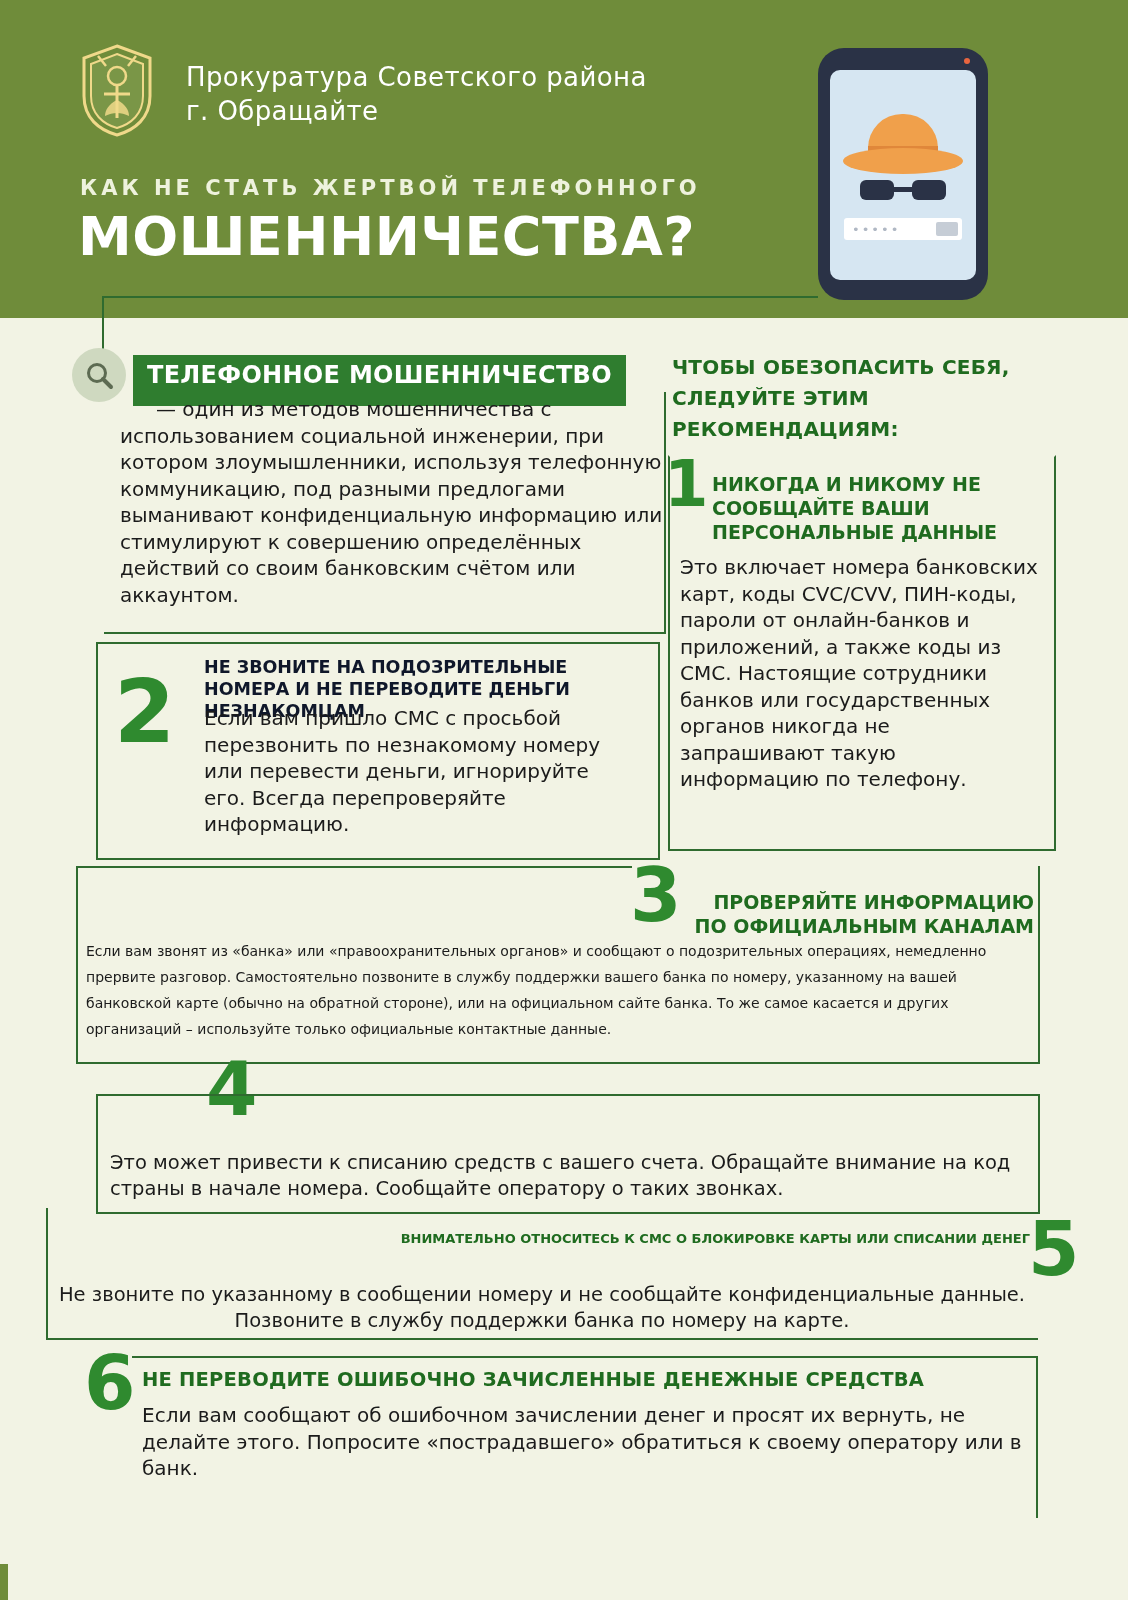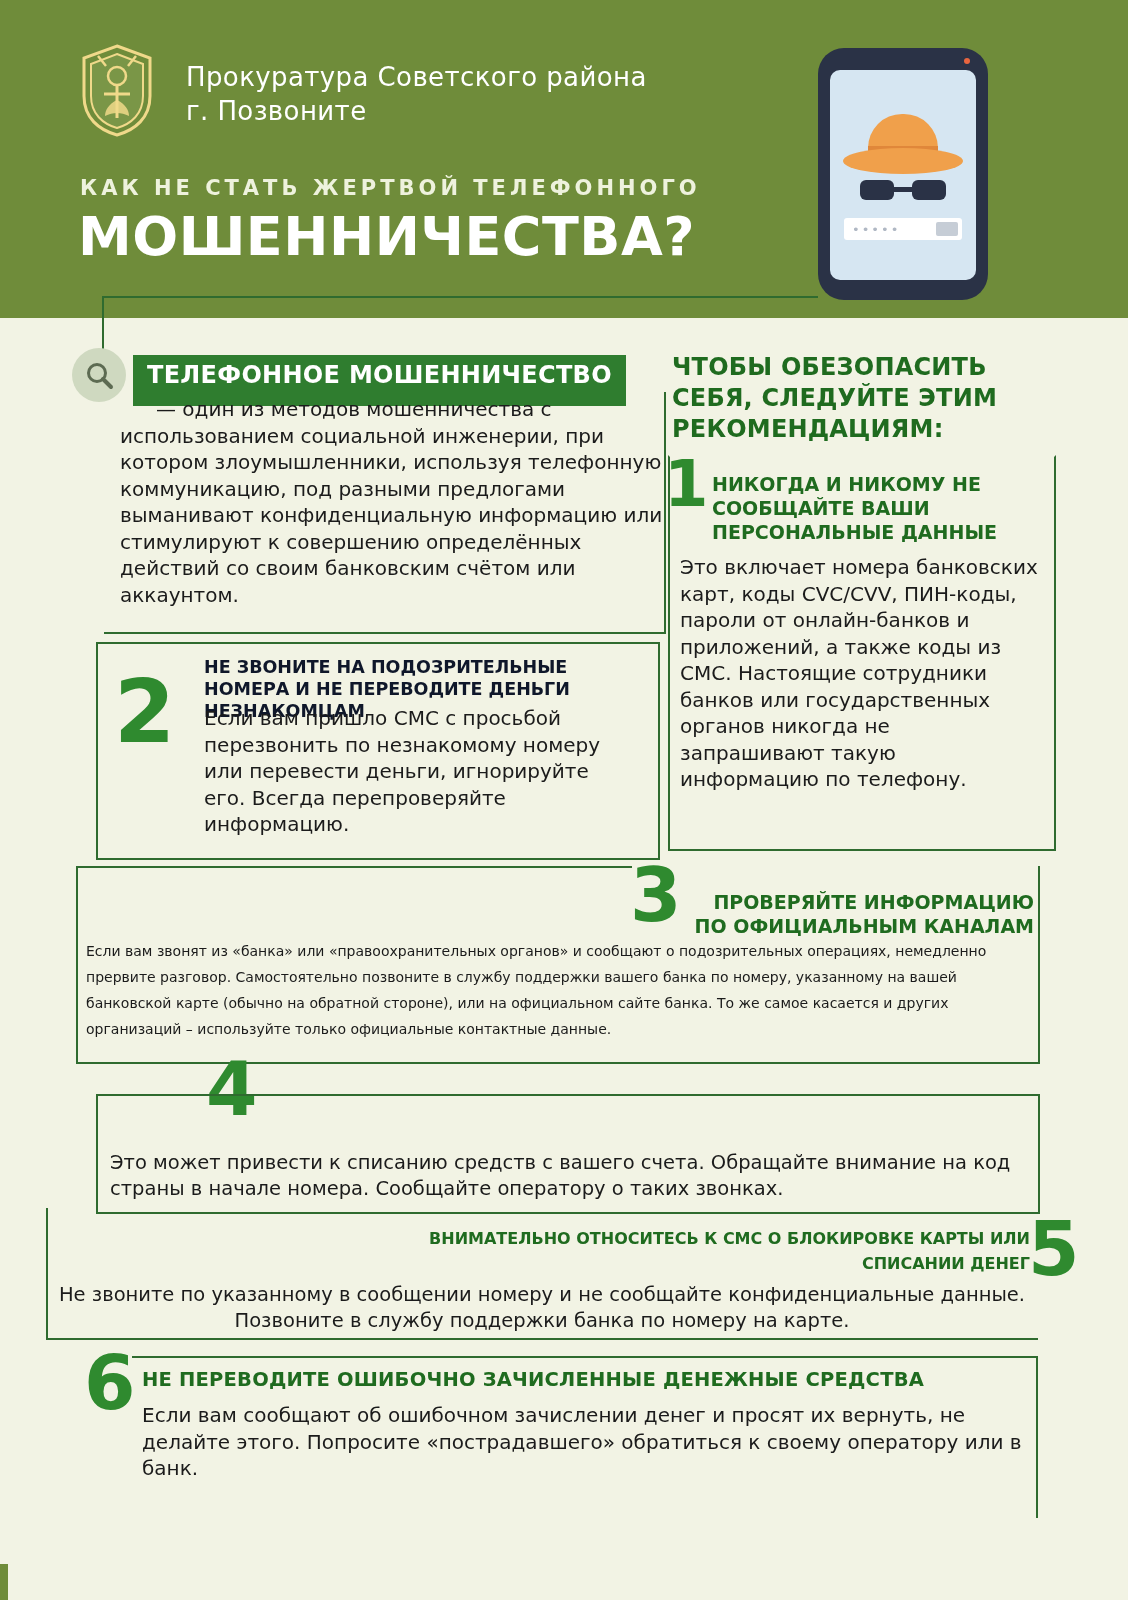--- a/index.html
+++ b/index.html
@@ -243,21 +243,21 @@
     text-indent: 36px;
   }
 
   
   .right-head {
     position: absolute;
     left: 672px;
     top: 352px;
     width: 400px;
     color: #1f6b1f;
-    font-size: 24px;
+    font-size: 20px;
     font-weight: bold;
     line-height: 31px;
     letter-spacing: 0.2px;
   }
 
   
   .item1-box {
     position: absolute;
     left: 668px;
     top: 455px;
@@ -427,21 +427,21 @@
     height: 130px;
     border-left: 2px solid #2f6b2f;
     border-bottom: 2px solid #2f6b2f;
   }
   .item5-title {
     position: absolute;
     left: 330px;
     top: 1226px;
     width: 700px;
     color: #1f6b1f;
-    font-size: 16px;
+    font-size: 13px;
     font-weight: bold;
     line-height: 25px;
     text-align: right;
   }
   .item5-text {
     position: absolute;
     left: 56px;
     top: 1282px;
     width: 972px;
     font-size: 19.5px;
@@ -517,21 +517,21 @@
         <circle cx="39" cy="34" r="9" fill="none" stroke="#f0d98a" stroke-width="2.5"></circle>
         <path d="M39 44 L39 76" stroke="#f0d98a" stroke-width="3"></path>
         <path d="M26 52 L52 52" stroke="#f0d98a" stroke-width="3"></path>
         <path d="M28 24 L20 14 M50 24 L58 14" stroke="#f0d98a" stroke-width="2.5"></path>
         <path d="M39 58 C31 62 27 68 27 74 C31 72 35 71 39 71 C43 71 47 72 51 74 C51 68 47 62 39 58 Z" fill="#f0d98a" opacity="0.85"></path>
       </svg>
     </div>
 
     <div class="org-name">
       <div>Прокуратура Советского района</div>
-      <div>г. Позвоните</div>
+      <div>г. Обращайте</div>
     </div>
 
     <div class="kicker">КАК НЕ СТАТЬ ЖЕРТВОЙ ТЕЛЕФОННОГО</div>
     <div class="headline">МОШЕННИЧЕСТВА?</div>
 
     <div class="phone">
       <div class="phone-dot"></div>
       <div class="phone-screen">
         <div class="hat-top"></div>
         <div class="hat-band"></div>

